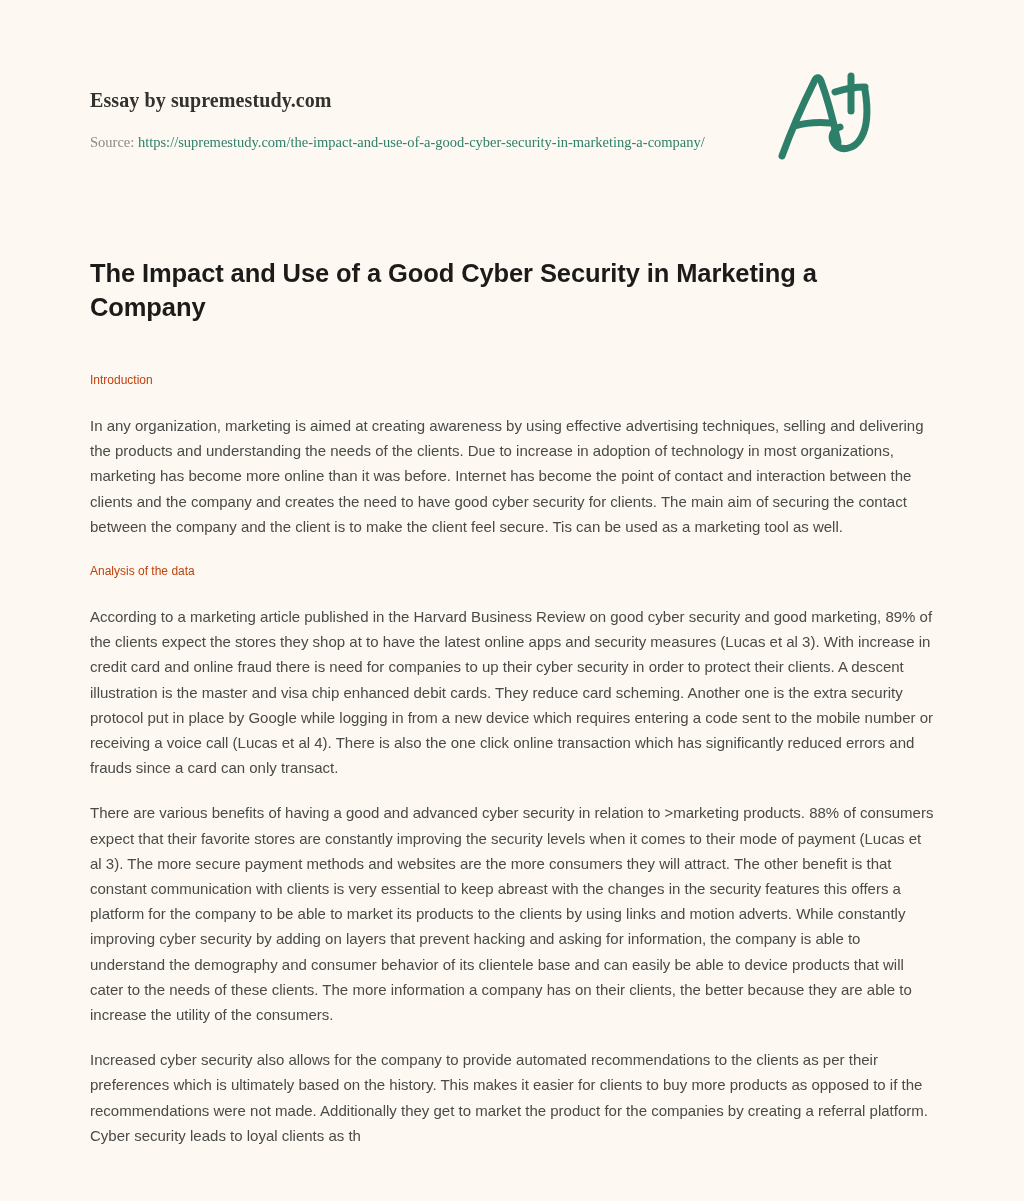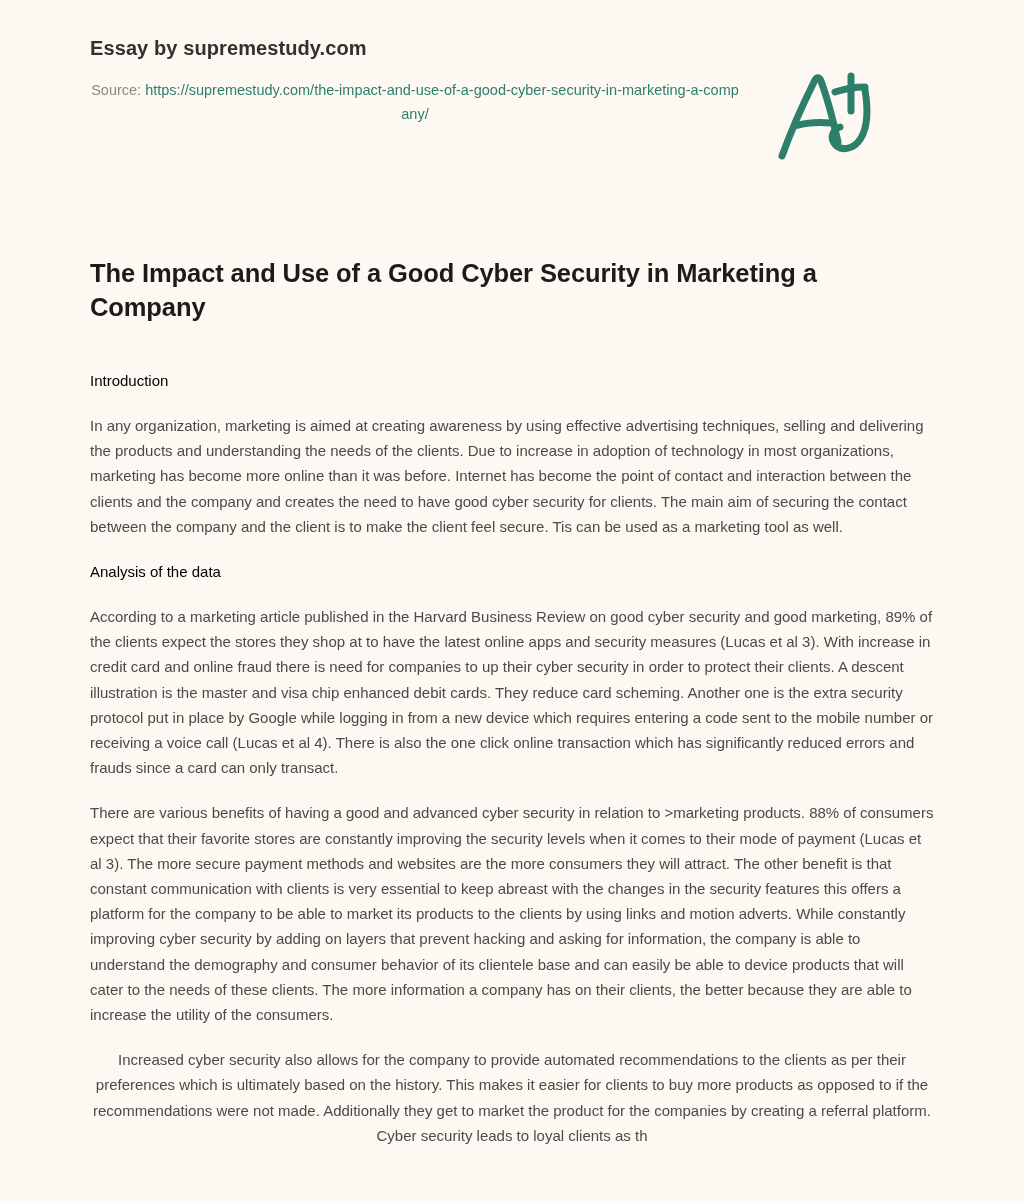--- a/index.html
+++ b/index.html
@@ -21,38 +21,38 @@
     position: relative;
     width: 1024px;
     height: 1201px;
     padding: 0 90px;
     overflow: hidden;
   }
 
   
   .header {
     position: relative;
-    padding-top: 34px;
+    padding-top: 86px;
     min-height: 168px;
+    font-family: Liberation Serif, serif;
   }
 
   .brand-line {
     font-size: 20px;
     font-weight: bold;
     color: #33312e;
     letter-spacing: 0.1px;
     line-height: 28px;
   }
 
   .source-line {
     margin-top: 16px;
     font-size: 14.5px;
     line-height: 24px;
     max-width: 650px;
-    text-align: center;
   }
 
   .source-label {
     color: #8d8a85;
   }
 
   .source-url {
     color: #2d7f6a;
     text-decoration: none;
     word-break: break-all;
@@ -77,35 +77,35 @@
     font-size: 25.5px;
     font-weight: bold;
     line-height: 34px;
     color: #1c1b19;
     letter-spacing: -0.1px;
     max-width: 740px;
     margin-bottom: 44px;
   }
 
   .section-heading {
-    font-size: 15px;
+    font-size: 12px;
     line-height: 25px;
-    color: #000000;
+    color: #c2410c;
     margin-bottom: 20px;
   }
 
   .body-text {
     font-size: 15px;
     line-height: 25.2px;
     color: #4a4a48;
     margin-bottom: 20px;
     max-width: 848px;
   }
 
-  .body-text:last-child { margin-bottom: 0; text-align: center; }
+  .body-text:last-child { margin-bottom: 0; }
 </style>
 </head>
 <body>
 
 <div class="page">
 
   <div class="header">
 
     <div class="brand-line">Essay by supremestudy.com</div>
 

